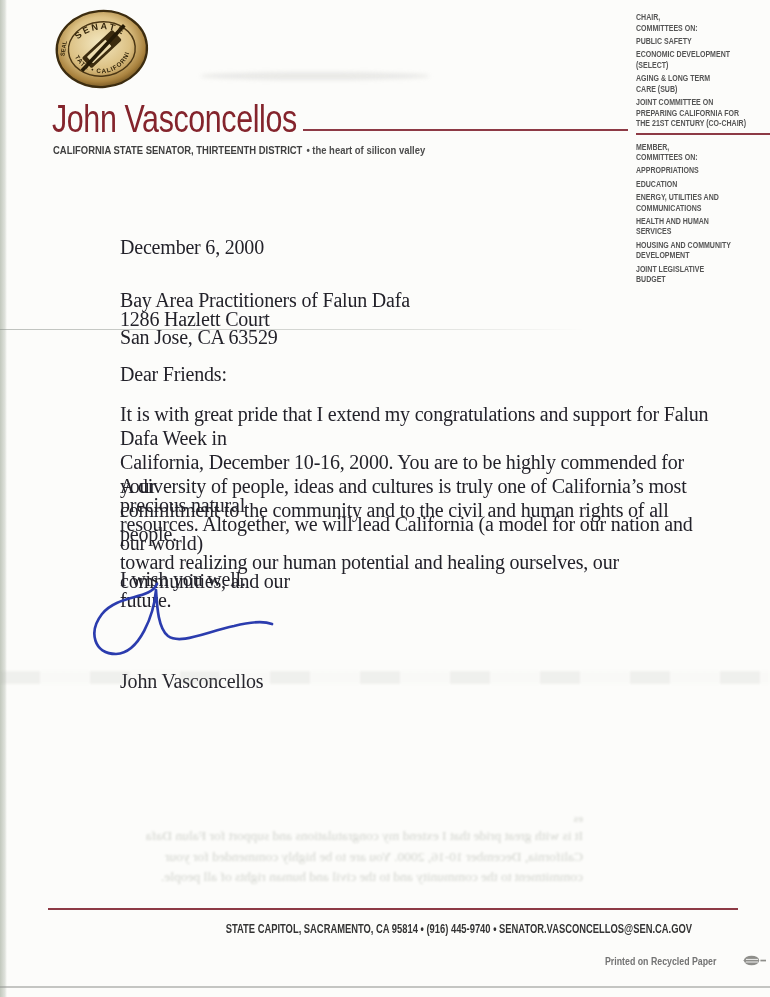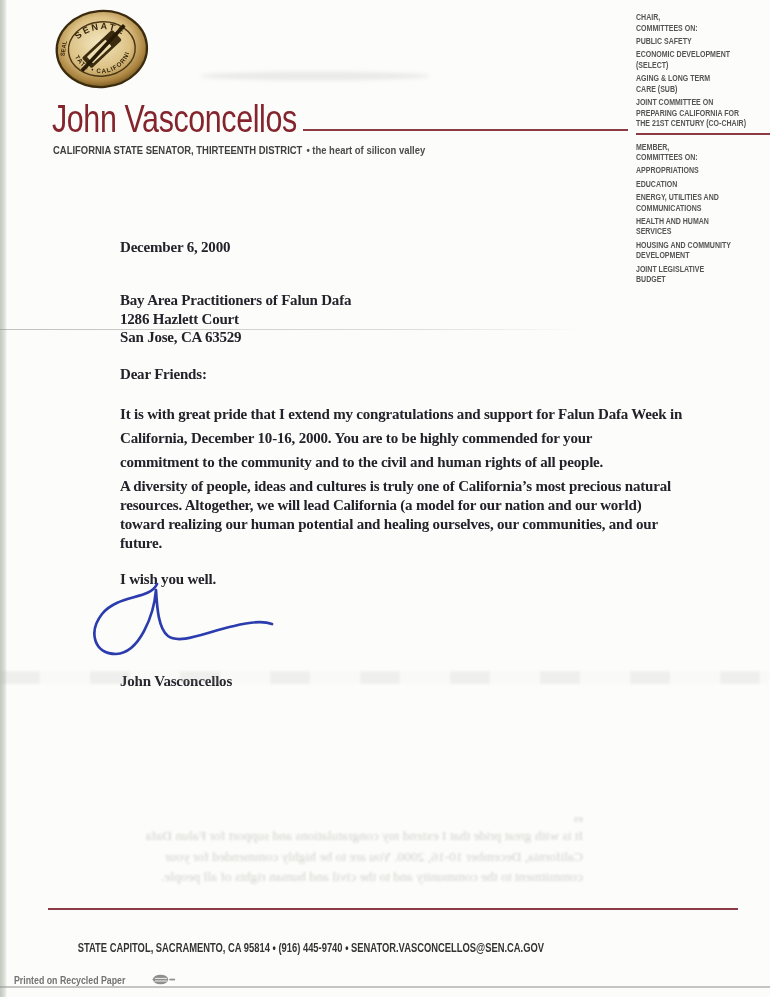--- a/index.html
+++ b/index.html
@@ -31,39 +31,39 @@
   .subtitle>span{display:inline-block;transform:scaleX(.9);transform-origin:0 50%;white-space:nowrap;}
   .subtitle .caps{font-size:10.5px;font-weight:700;color:#3f3f3f;}
   .subtitle .tail{font-size:10.5px;font-weight:700;color:#4c4c4c;}
   
   .committees{position:absolute;left:636px;top:12px;width:172px;
     transform:scaleX(.78);transform-origin:0 0;color:#555;font-weight:700;}
   .c-title,.c-item{font-size:9px;line-height:10.7px;white-space:pre-line;margin:0 0 2.5px 0;}
   .c-rule{border:none;height:1.5px;background:#8d3a45;margin:4px 0 7px 0;width:100%;}
   
   .serif{font-family:"Liberation Serif", serif;color:#23222a;}
-  .letter-block{position:absolute;left:120px;width:600px;font-size:15px;line-height:19.5px;
-    letter-spacing:-.2px;white-space:pre-line;font-weight:bold;}
+  .letter-block{position:absolute;left:120px;width:600px;font-size:20px;line-height:19.5px;
+    letter-spacing:-.2px;white-space:pre-line;}
   .date{top:238px;}
   .recipient{top:291px;line-height:18.5px;}
   .salutation{top:365px;}
   .para1{top:402px;line-height:24px;}
   .para2{top:477px;line-height:19px;}
   .closing{top:570px;}
   .typed-name{top:672px;}
   .signature{position:absolute;left:88px;top:580px;}
   
   .bleed{position:absolute;left:96px;top:810px;width:487px;
     transform:scaleX(-1);filter:blur(1.3px);opacity:.34;color:#7f8577;
     font-family:"Liberation Serif", serif;font-size:13.5px;line-height:20.5px;}
   .bleed div{white-space:nowrap;overflow:hidden;}
   .bleed .frag{font-size:11px;line-height:16px;}
   
   .footer-rule{position:absolute;left:48px;top:908px;width:690px;height:1.5px;background:#8d3a45;}
-  .footer{position:absolute;left:0;right:0;text-align:left;color:#333;font-weight:700;margin-top:19px;}
+  .footer{position:absolute;left:0;right:0;text-align:right;color:#333;font-weight:700;}
   .f1{top:919px;} .f2{top:935px;} .f3{top:951px;color:#737373;}
   .footer>span{display:inline-block;transform:scaleX(.75);white-space:nowrap;font-size:12.5px;}
   .f3>span{transform:scaleX(.8);font-size:11px;}
   .recycle-icon{display:inline-block;vertical-align:-1px;margin-left:8px;}
 </style>
 </head>
 <body>
 
 <div class="page">
 

